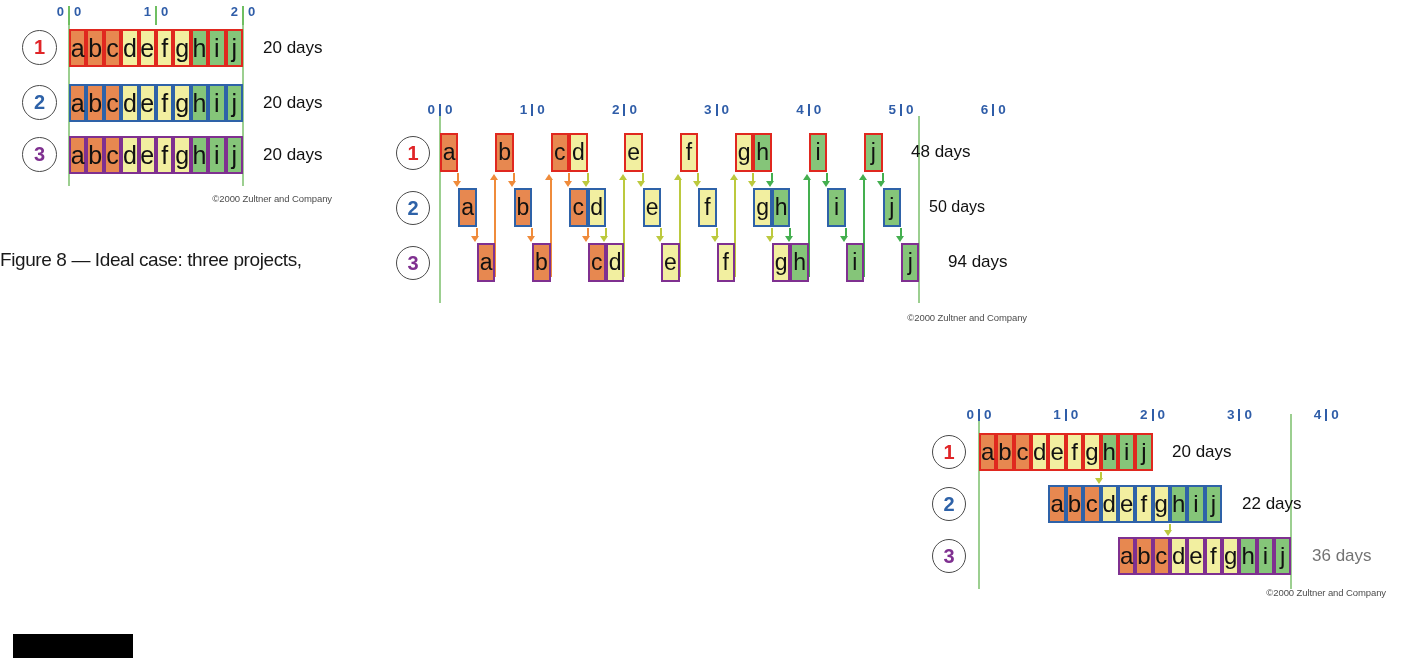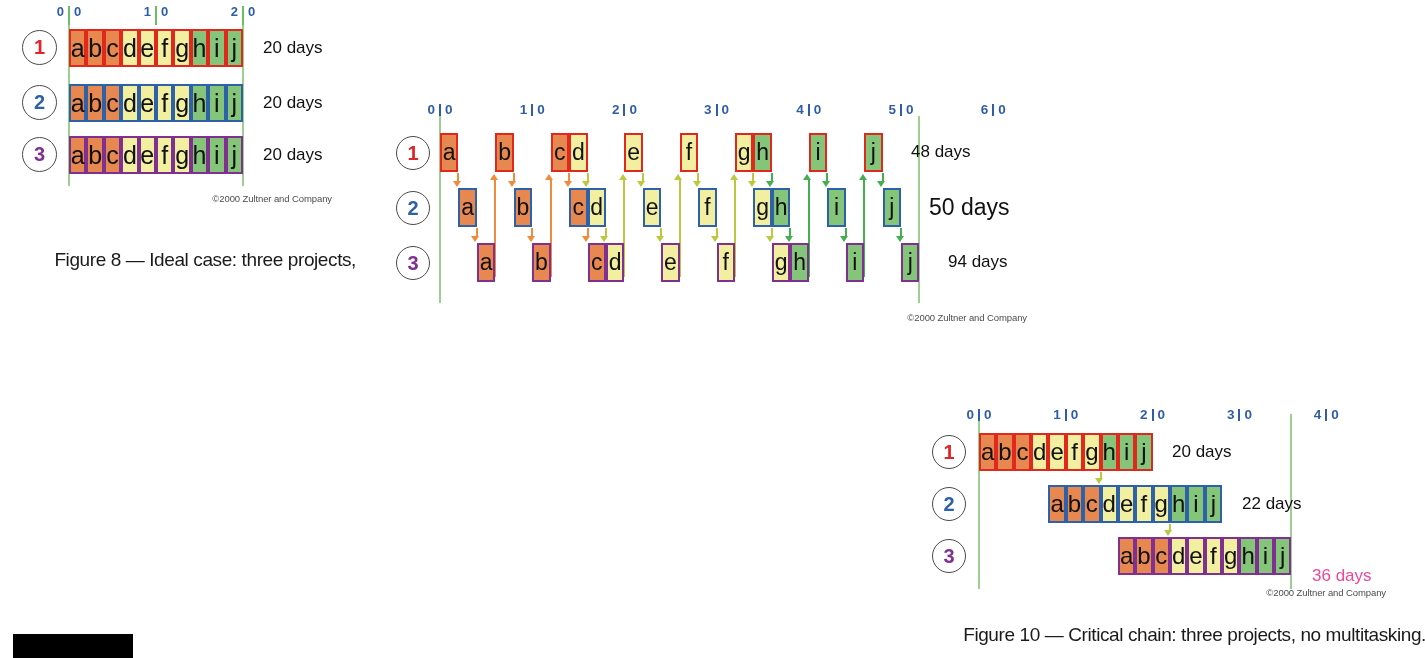--- a/index.html
+++ b/index.html
@@ -2,21 +2,21 @@
 <html><head>
 <meta charset="utf-8">
 <style>
   html,body{margin:0;padding:0;background:#ffffff;}
   #canvas{position:relative;width:1425px;height:658px;background:#ffffff;
           font-family:"Liberation Sans",sans-serif;overflow:hidden;}
   section{position:absolute;inset:0;}
   .chart{position:absolute;inset:0;}
   .chart div{position:absolute;box-sizing:border-box;}
   .axis-digit{font-weight:700;line-height:1;display:inline-block;}
-  .caption{position:absolute;text-align:right;color:#1a1a1a;font-size:19px;
+  .caption{position:absolute;text-align:left;color:#1a1a1a;font-size:19px;
            letter-spacing:-0.4px;line-height:27px;white-space:nowrap;}
   .cap8{left:0px;top:246px;width:356px;}
   .cap9{left:425px;top:356px;width:570px;}
   .cap10{left:876px;top:621px;width:550px;}
   .copyright{position:absolute;color:#4d4d4d;font-size:9.5px;text-align:right;
              letter-spacing:-0.1px;white-space:nowrap;}
   #cr8{left:132px;top:193px;width:200px;}
   #cr9{left:827px;top:312px;width:200px;}
   #cr10{left:1186px;top:587px;width:200px;}
   .black-bar{position:absolute;left:13px;top:634px;width:120px;height:24px;background:#000;}
@@ -197,21 +197,21 @@
         <div style="left: 458.44px; top: 188px; width: 18.44px; height: 39px; background: rgb(231, 136, 80); border: 2.5px solid rgb(46, 98, 168); display: flex; align-items: center; justify-content: center; font-size: 23px; color: rgb(17, 17, 17); line-height: 1;">a</div>
         <div style="left: 513.76px; top: 188px; width: 18.44px; height: 39px; background: rgb(231, 136, 80); border: 2.5px solid rgb(46, 98, 168); display: flex; align-items: center; justify-content: center; font-size: 23px; color: rgb(17, 17, 17); line-height: 1;">b</div>
         <div style="left: 569.08px; top: 188px; width: 18.44px; height: 39px; background: rgb(231, 136, 80); border: 2.5px solid rgb(46, 98, 168); display: flex; align-items: center; justify-content: center; font-size: 23px; color: rgb(17, 17, 17); line-height: 1;">c</div>
         <div style="left: 587.52px; top: 188px; width: 18.44px; height: 39px; background: rgb(242, 239, 160); border: 2.5px solid rgb(46, 98, 168); display: flex; align-items: center; justify-content: center; font-size: 23px; color: rgb(17, 17, 17); line-height: 1;">d</div>
         <div style="left: 642.84px; top: 188px; width: 18.44px; height: 39px; background: rgb(242, 239, 160); border: 2.5px solid rgb(46, 98, 168); display: flex; align-items: center; justify-content: center; font-size: 23px; color: rgb(17, 17, 17); line-height: 1;">e</div>
         <div style="left: 698.16px; top: 188px; width: 18.44px; height: 39px; background: rgb(242, 239, 160); border: 2.5px solid rgb(46, 98, 168); display: flex; align-items: center; justify-content: center; font-size: 23px; color: rgb(17, 17, 17); line-height: 1;">f</div>
         <div style="left: 753.48px; top: 188px; width: 18.44px; height: 39px; background: rgb(242, 239, 160); border: 2.5px solid rgb(46, 98, 168); display: flex; align-items: center; justify-content: center; font-size: 23px; color: rgb(17, 17, 17); line-height: 1;">g</div>
         <div style="left: 771.92px; top: 188px; width: 18.44px; height: 39px; background: rgb(133, 197, 121); border: 2.5px solid rgb(46, 98, 168); display: flex; align-items: center; justify-content: center; font-size: 23px; color: rgb(17, 17, 17); line-height: 1;">h</div>
         <div style="left: 827.24px; top: 188px; width: 18.44px; height: 39px; background: rgb(133, 197, 121); border: 2.5px solid rgb(46, 98, 168); display: flex; align-items: center; justify-content: center; font-size: 23px; color: rgb(17, 17, 17); line-height: 1;">i</div>
         <div style="left: 882.56px; top: 188px; width: 18.44px; height: 39px; background: rgb(133, 197, 121); border: 2.5px solid rgb(46, 98, 168); display: flex; align-items: center; justify-content: center; font-size: 23px; color: rgb(17, 17, 17); line-height: 1;">j</div>
-        <div style="left: 929px; top: 207px; transform: translateY(-50%); white-space: nowrap; font-size: 23px; color: rgb(17, 17, 17);">50 days</div>
+        <div style="left: 929px; top: 207px; transform: translateY(-50%); white-space: nowrap; font-size: 16px; color: rgb(17, 17, 17);">50 days</div>
         <div style="left: 396px; top: 246px; width: 34px; height: 34px; border: 1.5px solid rgb(74, 74, 74); border-radius: 50%; background: rgb(255, 255, 255); display: flex; align-items: center; justify-content: center; font-weight: 700; font-size: 20px; color: rgb(127, 48, 144);">3</div>
         <div style="left: 476.88px; top: 243px; width: 18.44px; height: 39px; background: rgb(231, 136, 80); border: 2.5px solid rgb(127, 48, 144); display: flex; align-items: center; justify-content: center; font-size: 23px; color: rgb(17, 17, 17); line-height: 1;">a</div>
         <div style="left: 532.2px; top: 243px; width: 18.44px; height: 39px; background: rgb(231, 136, 80); border: 2.5px solid rgb(127, 48, 144); display: flex; align-items: center; justify-content: center; font-size: 23px; color: rgb(17, 17, 17); line-height: 1;">b</div>
         <div style="left: 587.52px; top: 243px; width: 18.44px; height: 39px; background: rgb(231, 136, 80); border: 2.5px solid rgb(127, 48, 144); display: flex; align-items: center; justify-content: center; font-size: 23px; color: rgb(17, 17, 17); line-height: 1;">c</div>
         <div style="left: 605.96px; top: 243px; width: 18.44px; height: 39px; background: rgb(242, 239, 160); border: 2.5px solid rgb(127, 48, 144); display: flex; align-items: center; justify-content: center; font-size: 23px; color: rgb(17, 17, 17); line-height: 1;">d</div>
         <div style="left: 661.28px; top: 243px; width: 18.44px; height: 39px; background: rgb(242, 239, 160); border: 2.5px solid rgb(127, 48, 144); display: flex; align-items: center; justify-content: center; font-size: 23px; color: rgb(17, 17, 17); line-height: 1;">e</div>
         <div style="left: 716.6px; top: 243px; width: 18.44px; height: 39px; background: rgb(242, 239, 160); border: 2.5px solid rgb(127, 48, 144); display: flex; align-items: center; justify-content: center; font-size: 23px; color: rgb(17, 17, 17); line-height: 1;">f</div>
         <div style="left: 771.92px; top: 243px; width: 18.44px; height: 39px; background: rgb(242, 239, 160); border: 2.5px solid rgb(127, 48, 144); display: flex; align-items: center; justify-content: center; font-size: 23px; color: rgb(17, 17, 17); line-height: 1;">g</div>
         <div style="left: 790.36px; top: 243px; width: 18.44px; height: 39px; background: rgb(133, 197, 121); border: 2.5px solid rgb(127, 48, 144); display: flex; align-items: center; justify-content: center; font-size: 23px; color: rgb(17, 17, 17); line-height: 1;">h</div>
         <div style="left: 845.68px; top: 243px; width: 18.44px; height: 39px; background: rgb(133, 197, 121); border: 2.5px solid rgb(127, 48, 144); display: flex; align-items: center; justify-content: center; font-size: 23px; color: rgb(17, 17, 17); line-height: 1;">i</div>
@@ -282,22 +282,19 @@
         <div style="left: 1117.88px; top: 537px; width: 17.36px; height: 38px; background: rgb(231, 136, 80); border: 2.5px solid rgb(127, 48, 144); display: flex; align-items: center; justify-content: center; font-size: 24px; color: rgb(17, 17, 17); line-height: 1;">a</div>
         <div style="left: 1135.24px; top: 537px; width: 17.36px; height: 38px; background: rgb(231, 136, 80); border: 2.5px solid rgb(127, 48, 144); display: flex; align-items: center; justify-content: center; font-size: 24px; color: rgb(17, 17, 17); line-height: 1;">b</div>
         <div style="left: 1152.6px; top: 537px; width: 17.36px; height: 38px; background: rgb(231, 136, 80); border: 2.5px solid rgb(127, 48, 144); display: flex; align-items: center; justify-content: center; font-size: 24px; color: rgb(17, 17, 17); line-height: 1;">c</div>
         <div style="left: 1169.96px; top: 537px; width: 17.36px; height: 38px; background: rgb(242, 239, 160); border: 2.5px solid rgb(127, 48, 144); display: flex; align-items: center; justify-content: center; font-size: 24px; color: rgb(17, 17, 17); line-height: 1;">d</div>
         <div style="left: 1187.32px; top: 537px; width: 17.36px; height: 38px; background: rgb(242, 239, 160); border: 2.5px solid rgb(127, 48, 144); display: flex; align-items: center; justify-content: center; font-size: 24px; color: rgb(17, 17, 17); line-height: 1;">e</div>
         <div style="left: 1204.68px; top: 537px; width: 17.36px; height: 38px; background: rgb(242, 239, 160); border: 2.5px solid rgb(127, 48, 144); display: flex; align-items: center; justify-content: center; font-size: 24px; color: rgb(17, 17, 17); line-height: 1;">f</div>
         <div style="left: 1222.04px; top: 537px; width: 17.36px; height: 38px; background: rgb(242, 239, 160); border: 2.5px solid rgb(127, 48, 144); display: flex; align-items: center; justify-content: center; font-size: 24px; color: rgb(17, 17, 17); line-height: 1;">g</div>
         <div style="left: 1239.4px; top: 537px; width: 17.36px; height: 38px; background: rgb(133, 197, 121); border: 2.5px solid rgb(127, 48, 144); display: flex; align-items: center; justify-content: center; font-size: 24px; color: rgb(17, 17, 17); line-height: 1;">h</div>
         <div style="left: 1256.76px; top: 537px; width: 17.36px; height: 38px; background: rgb(133, 197, 121); border: 2.5px solid rgb(127, 48, 144); display: flex; align-items: center; justify-content: center; font-size: 24px; color: rgb(17, 17, 17); line-height: 1;">i</div>
         <div style="left: 1274.12px; top: 537px; width: 17.36px; height: 38px; background: rgb(133, 197, 121); border: 2.5px solid rgb(127, 48, 144); display: flex; align-items: center; justify-content: center; font-size: 24px; color: rgb(17, 17, 17); line-height: 1;">j</div>
-        <div style="left: 1312px; top: 556px; transform: translateY(-50%); white-space: nowrap; font-size: 17px; color: #ec4899; margin-top: 20px;">36 days</div>
+        <div style="left: 1312px; top: 556px; transform: translateY(-50%); white-space: nowrap; font-size: 17px; color: #737373;">36 days</div>
       </div>
     <div class="copyright" id="cr10">©2000 Zultner and Company</div>
-    <div class="caption cap10">
-      <div>Figure 10 — Critical chain: three projects, no multitasking.</div>
-    </div>
   </section>
 
   <div class="black-bar"></div>
 </div>
 
 </body></html>

